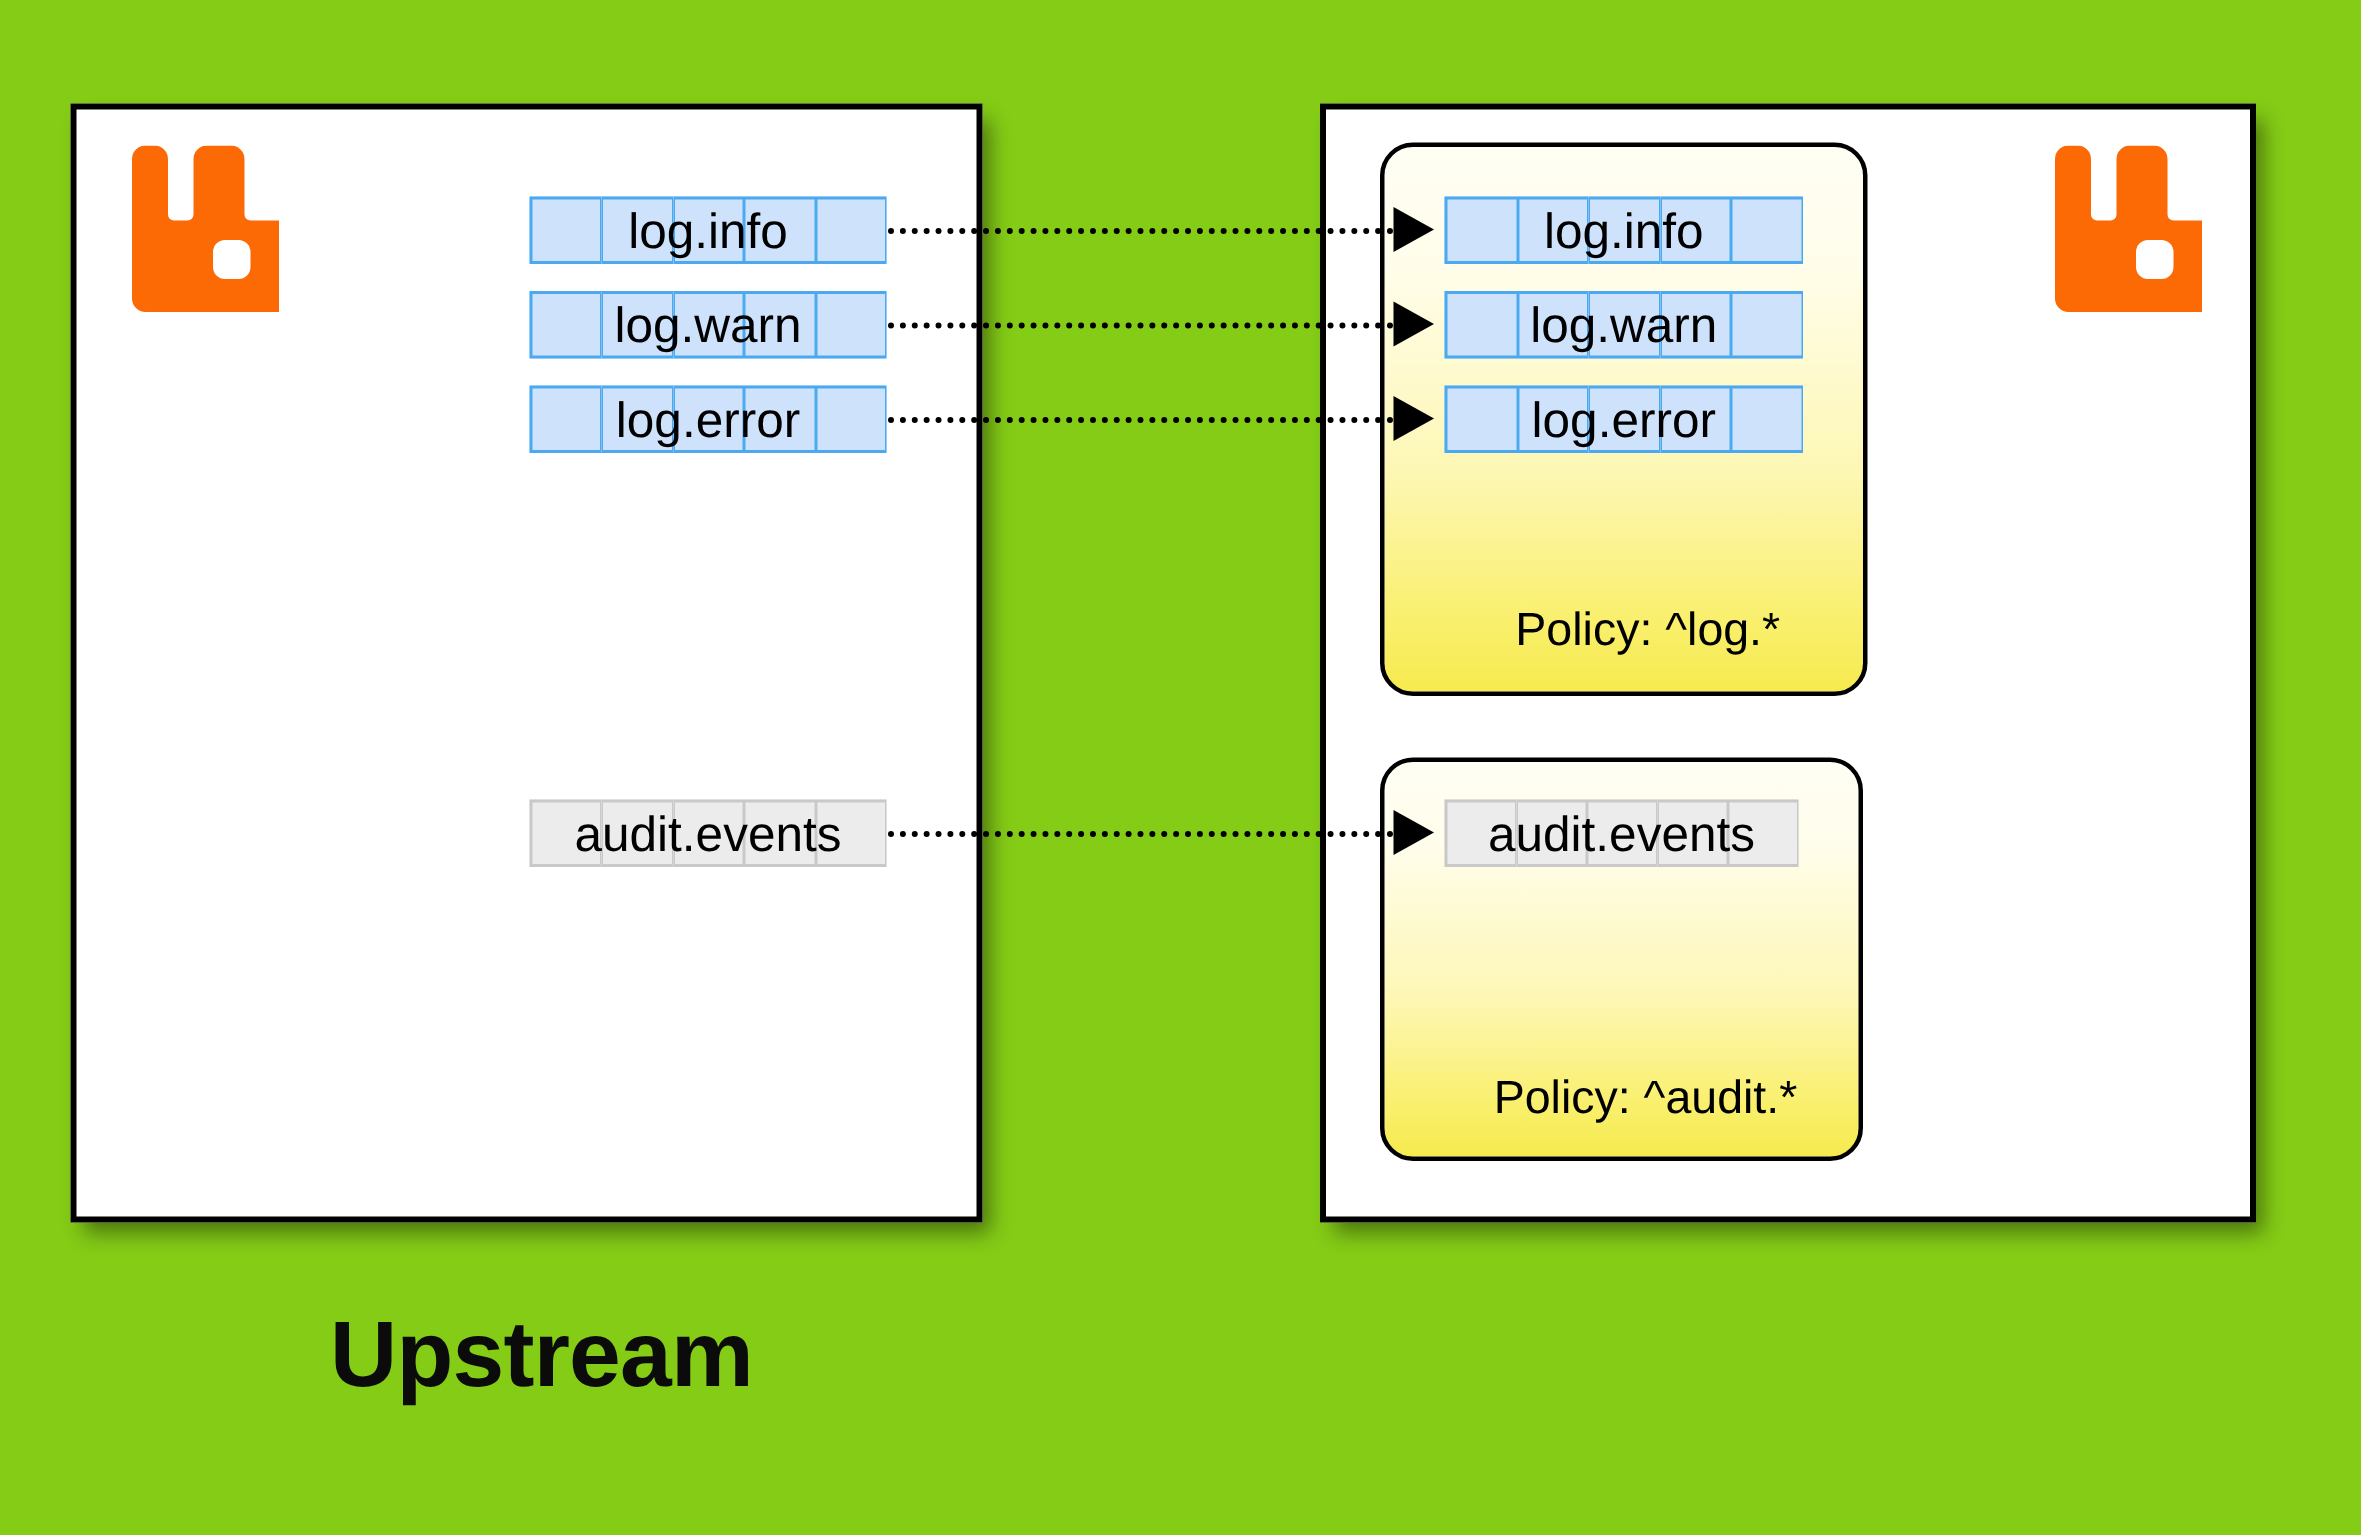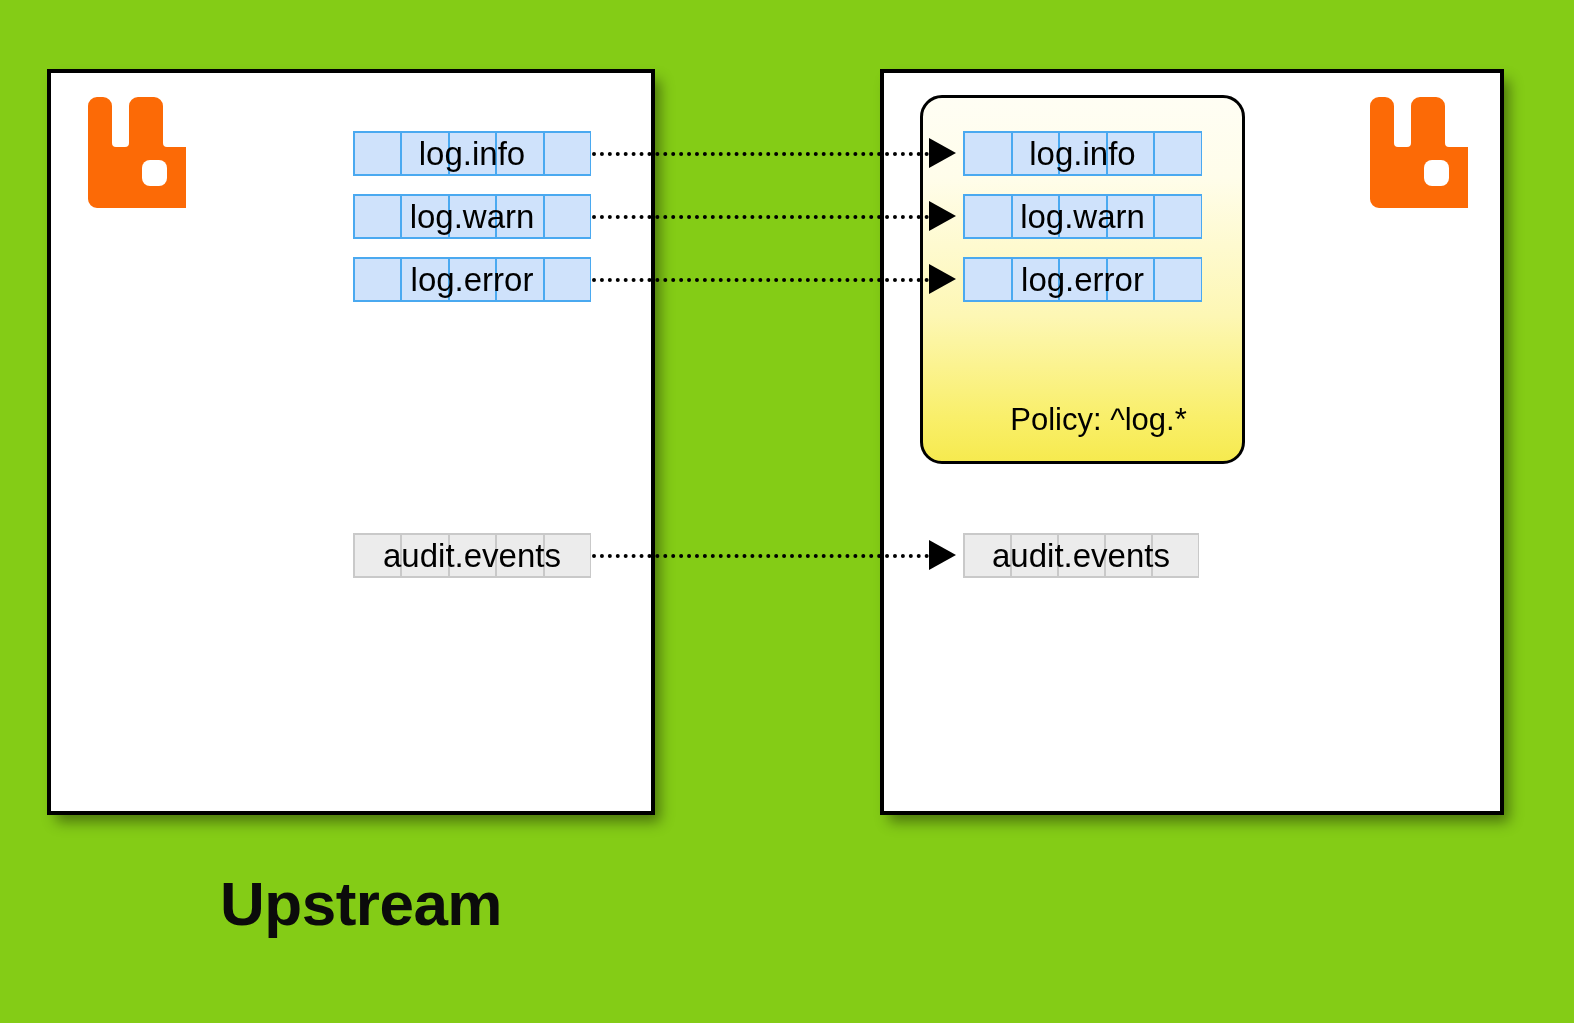--- a/index.html
+++ b/index.html
@@ -203,20 +203,23 @@
 
   <svg class="logo" id="logo-downstream" viewBox="0 0 108 111">
     <path fill="#fc6a06" d="M9,0 h16 a9,9 0 0 1 9,9 v37 a4,4 0 0 0 4,4 h9 a4,4 0 0 0 4,-4 v-37 a9,9 0 0 1 9,-9 h16 a9,9 0 0 1 9,9 v37 a4,4 0 0 0 4,4 h20 a9,9 0 0 1 9,9 v43 a9,9 0 0 1 -9,9 h-90 a9,9 0 0 1 -9,-9 v-93 a9,9 0 0 1 9,-9 z"></path>
     <rect fill="#ffffff" x="64" y="63" width="25" height="26" rx="8"></rect>
   </svg>
 
   <div class="policy-box" id="policy-log">
     <span class="policy-label">Policy: ^log.*</span>
   </div>
 
+  <div class="policy-box" id="policy-audit">
+    <span class="policy-label">Policy: ^audit.*</span>
+  </div>
 
   <div class="queue blue" id="q-dn-0">
     <span class="cell"></span>
     <span class="cell"></span>
     <span class="cell"></span>
     <span class="cell"></span>
     <span class="cell"></span>
     <span class="queue-label">log.info</span>
   </div>
 

